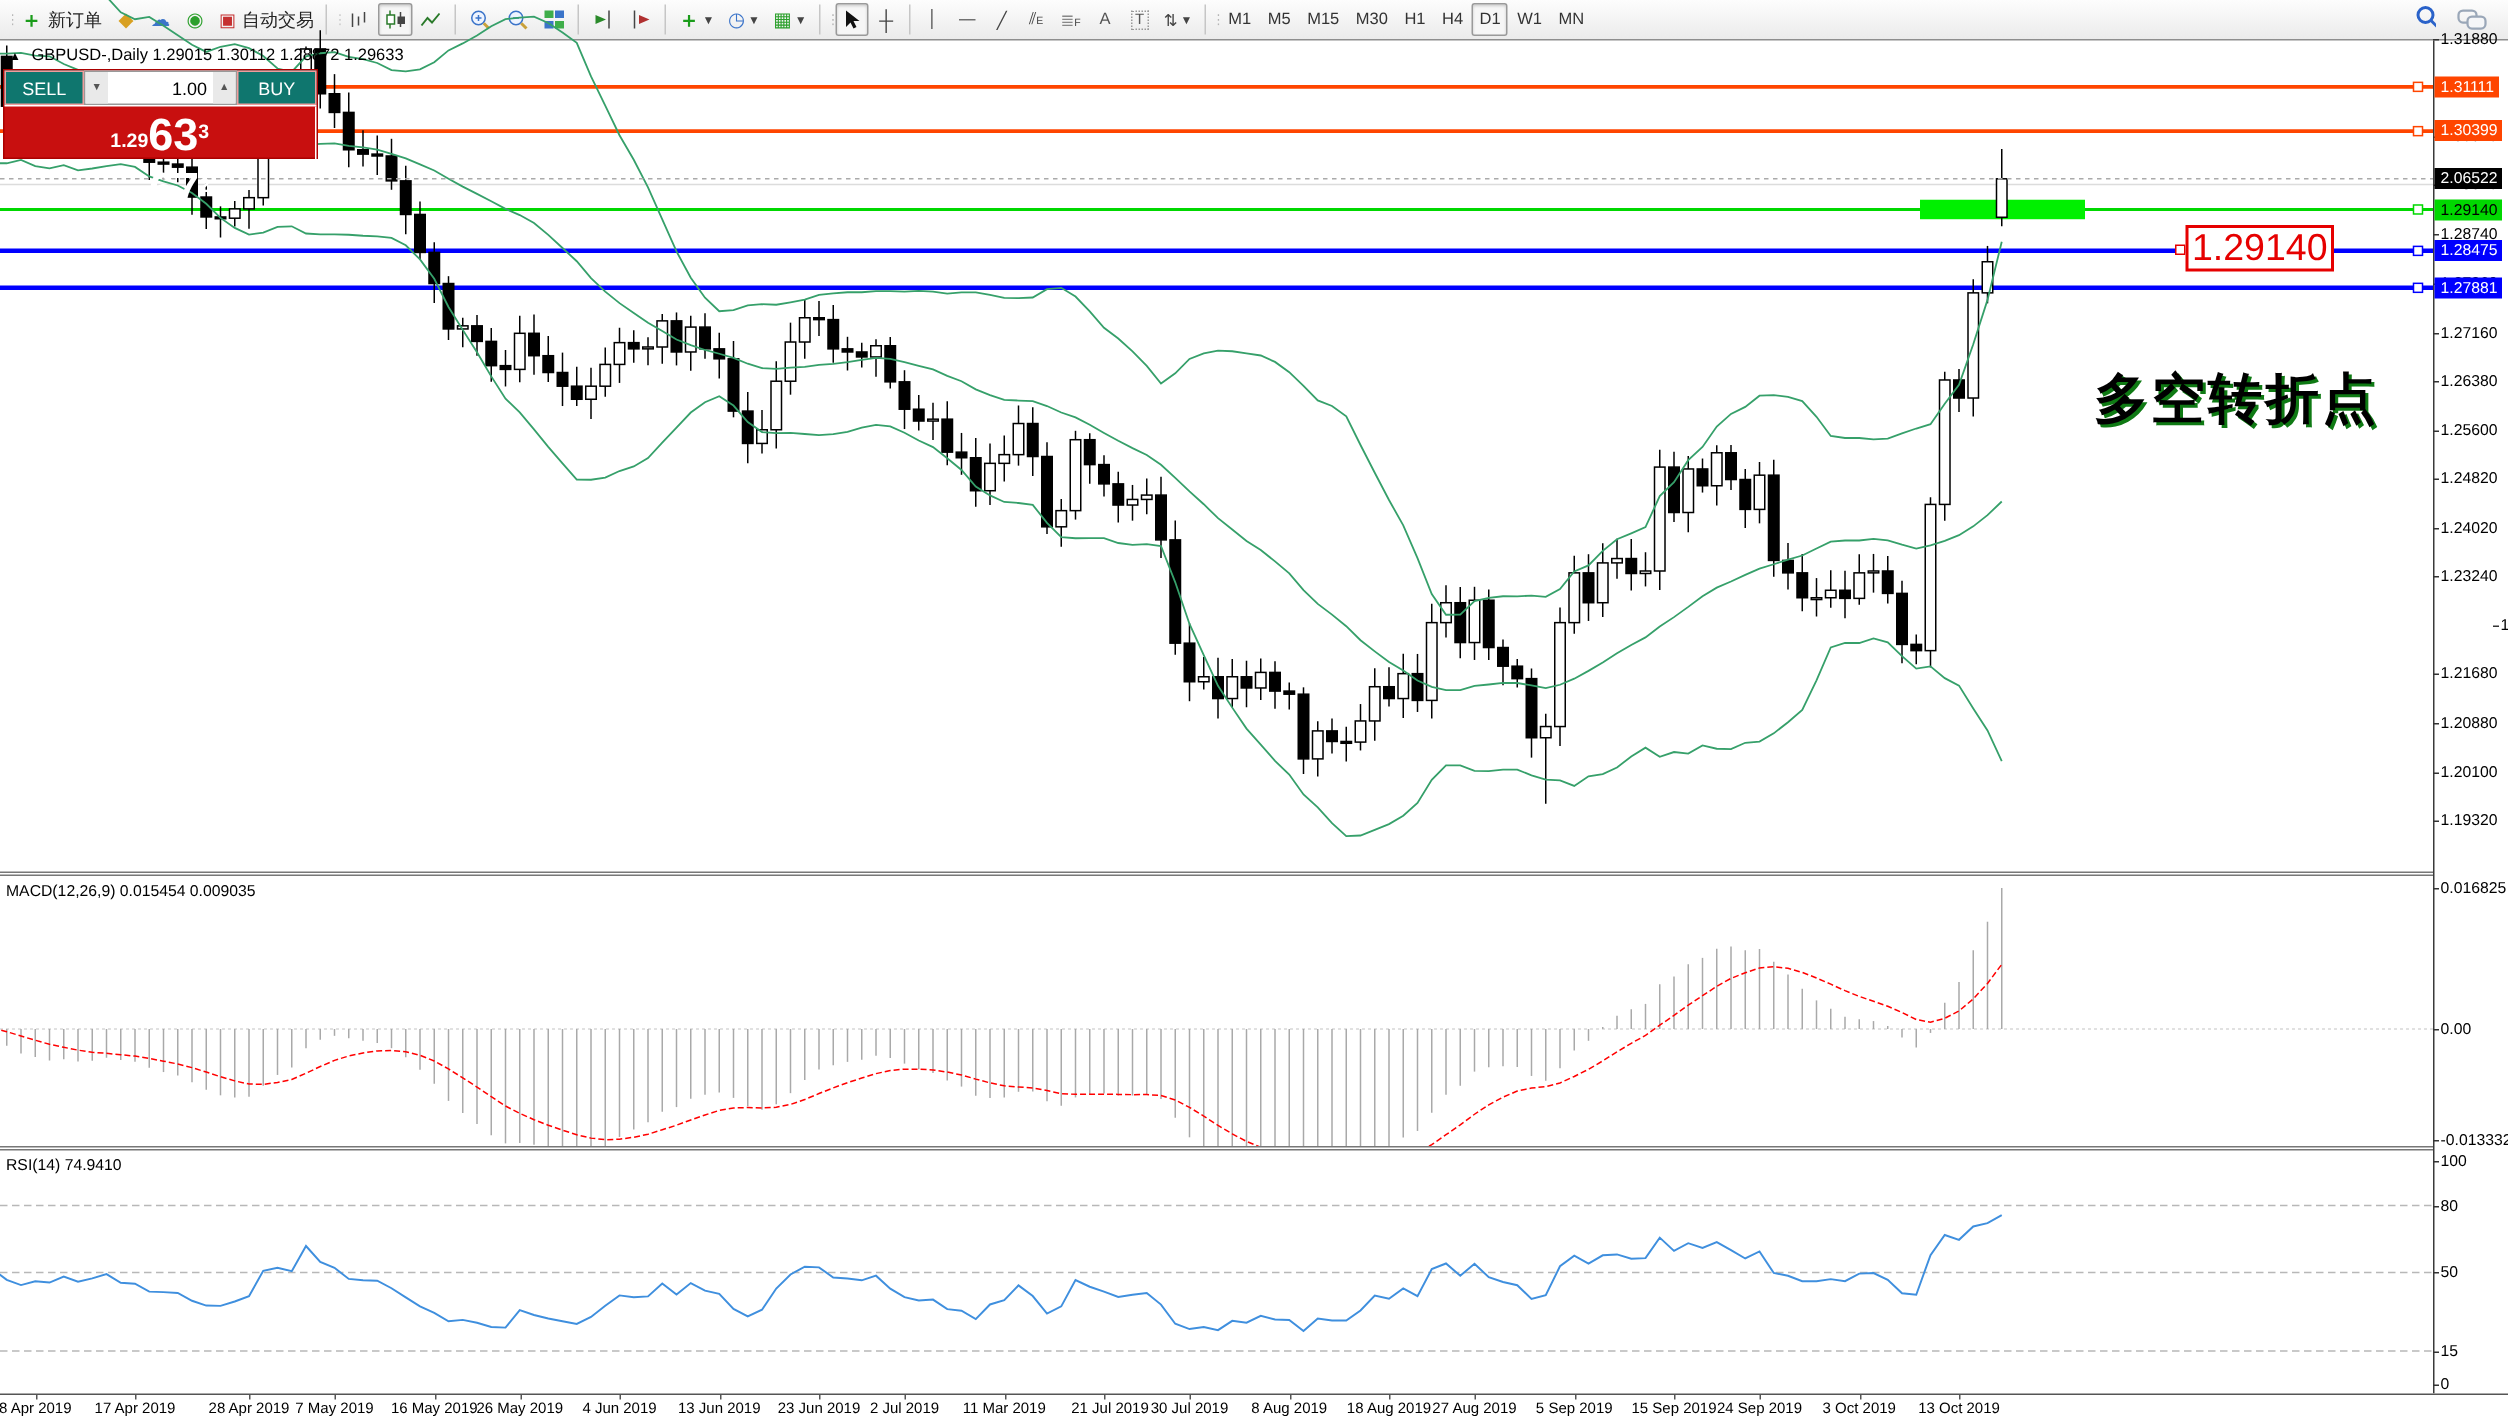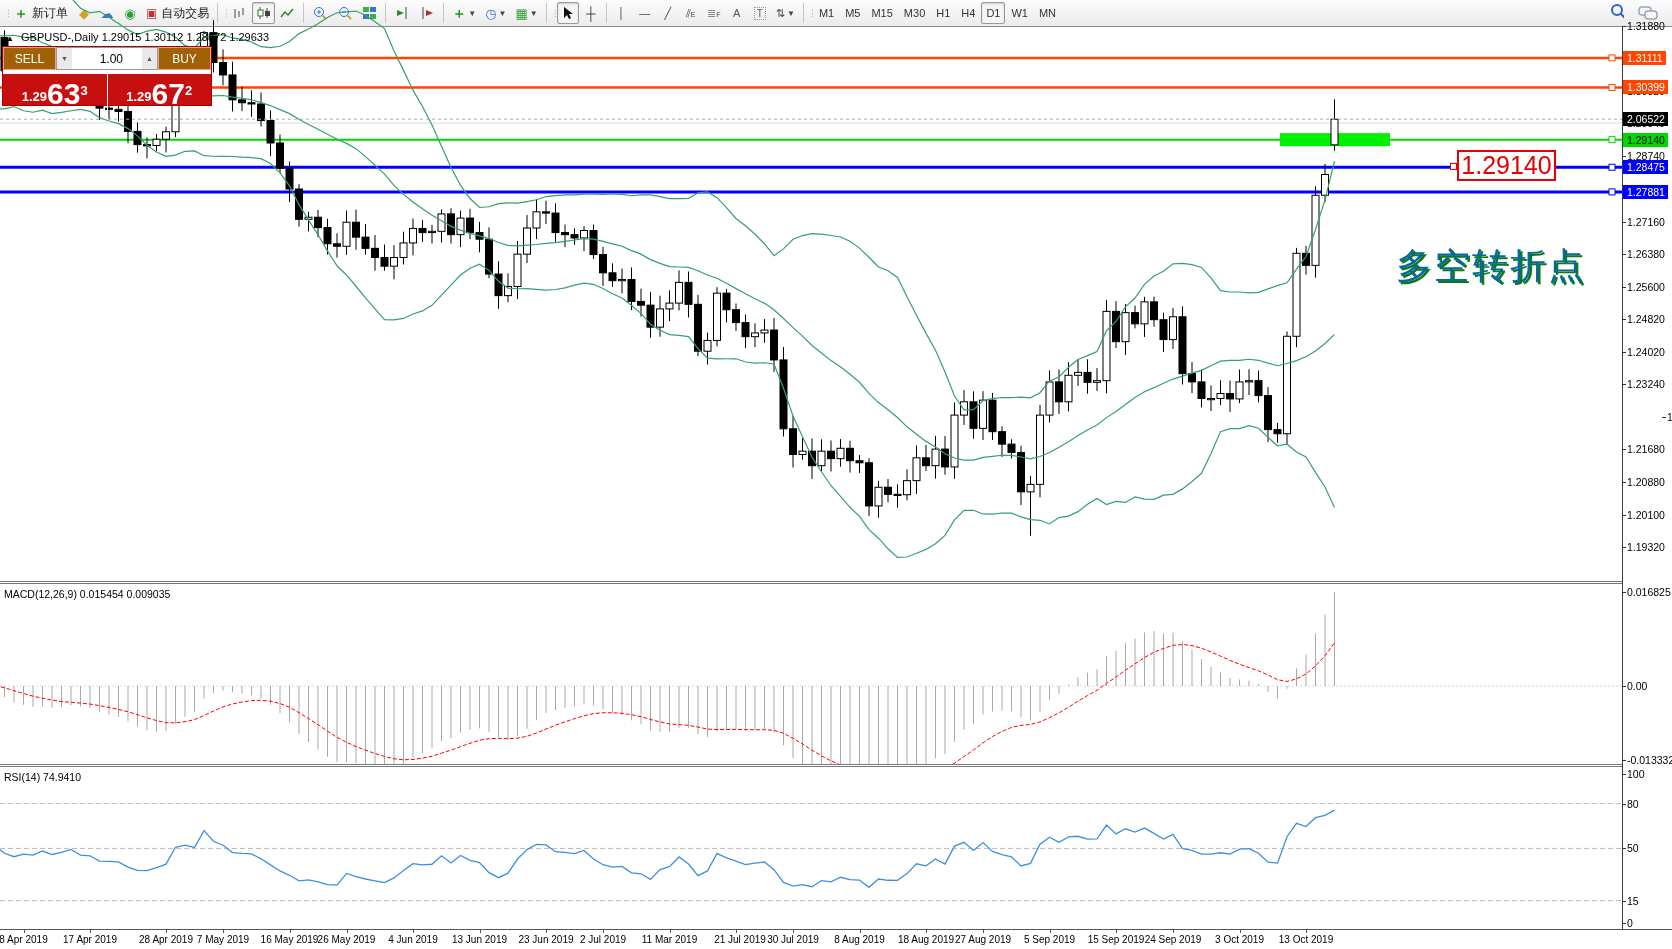--- a/index.html
+++ b/index.html
@@ -24,26 +24,26 @@
   .green{color:#2ca02c;font-size:13px;}
   .red{color:#c53030;font-size:12px;}
   .icon-sm svg{display:block;}
 
   
   #header-line{position:absolute;left:6px;top:31px;font-size:11px;color:#000;z-index:30;}
   #header-line .tri{font-size:8px;margin-right:4px;}
   #trade-panel{position:absolute;left:2px;top:46px;width:210px;height:60px;z-index:30;
     background:#c80f0f;border:1px solid #a00;box-sizing:border-box;}
   #tp-row1{display:flex;height:23px;align-items:stretch;}
-  .tp-btn{width:53px;background:#a16207;border:1px solid #f09d9d;color:#fff;font-size:12px;
+  .tp-btn{width:53px;background:#0f766e;border:1px solid #f09d9d;color:#fff;font-size:12px;
     display:flex;align-items:center;justify-content:center;box-sizing:border-box;}
-  #tp-vol{flex:1;display:flex;background:#fff;border:1px solid #999;box-sizing:border-box;gap:15px;}
+  #tp-vol{flex:1;display:flex;background:#fff;border:1px solid #999;box-sizing:border-box;}
   #tp-vol .spin{width:15px;background:#e9e9e9;color:#555;font-size:7px;display:flex;align-items:center;justify-content:center;}
   #tp-vol .val{flex:1;display:flex;align-items:center;justify-content:flex-end;padding-right:4px;font-size:12px;color:#000;}
-  #tp-row2{display:flex;height:36px;border-top:4px solid #ffffff;}
+  #tp-row2{display:flex;height:36px;border-top:1px solid #ffffff;flex-direction:column;}
   .tp-price{flex:1;display:flex;align-items:flex-end;justify-content:center;color:#fff;padding-bottom:2px;}
   .tp-price:first-child{border-right:1px solid #fff;}
   .tp-small{font-size:13px;font-weight:bold;line-height:22px;}
   .tp-big{font-size:30px;font-weight:bold;line-height:28px;}
   .tp-sup{font-size:13px;font-weight:bold;line-height:34px;align-self:flex-start;}
 
   
   .panel-sep{position:absolute;left:0;width:1622px;height:3px;border-top:1px solid #777;border-bottom:1px solid #777;background:#fff;box-sizing:border-box;}
   #axis-line{position:absolute;left:1622px;top:27px;width:1px;height:902px;background:#3a3a3a;}
   #time-axis{position:absolute;left:0;top:929px;width:1672px;height:20px;border-top:1px solid #555;box-sizing:border-box;background:#fff;}
@@ -51,21 +51,21 @@
   .ttick{position:absolute;top:0;width:1px;height:3px;background:#555;}
   .alabel{position:absolute;left:1627px;font-size:10.5px;color:#000;white-space:nowrap;z-index:5;}
   .alabel .tick{position:absolute;left:-5px;top:50%;width:4px;height:1px;background:#333;}
   .clabel{position:absolute;left:1623px;font-size:10.5px;padding:1px 3px 1px 4px;color:#fff;z-index:6;white-space:nowrap;}
   .ind-title{position:absolute;left:4px;font-size:10.5px;color:#000;z-index:5;}
 
   
   #price-flag{position:absolute;left:1457px;top:150px;width:95px;height:27px;background:#fff;
     border:2px solid #e60000;color:#e60000;font-size:25px;display:flex;align-items:center;justify-content:center;z-index:25;}
   #price-flag .anchor{position:absolute;left:-9px;top:11px;width:5px;height:5px;background:#fff;border:1px solid #e60000;}
-  #cn-note{position:absolute;left:1396px;top:242px;font-size:36px;font-weight:normal;color:#0369a1;
+  #cn-note{position:absolute;left:1396px;top:242px;font-size:36px;font-weight:bold;color:#000000;
     text-shadow:2px 2px 0 #0f7a14;z-index:25;letter-spacing:2px;white-space:nowrap;}
   svg{display:block;}
 </style>
 </head>
 <body>
 
 <div id="screen">
 
   <div id="toolbar">
     <span class="grip">⋮⋮⋮</span>

